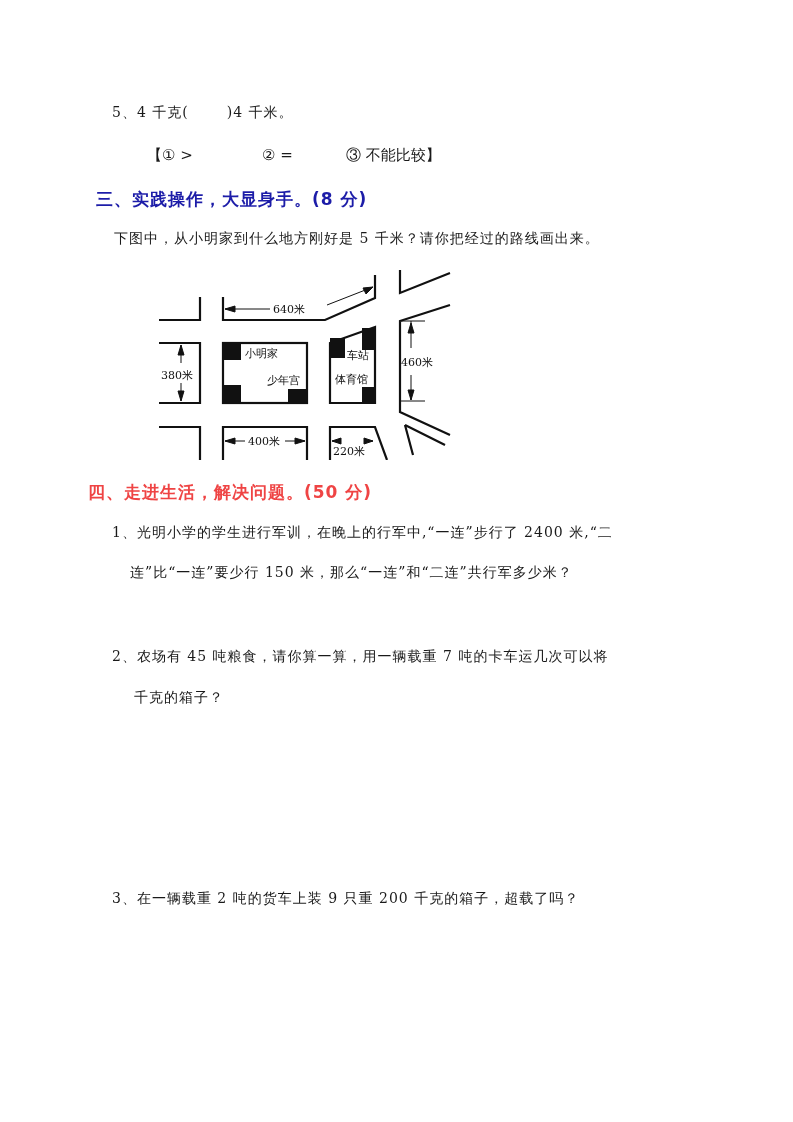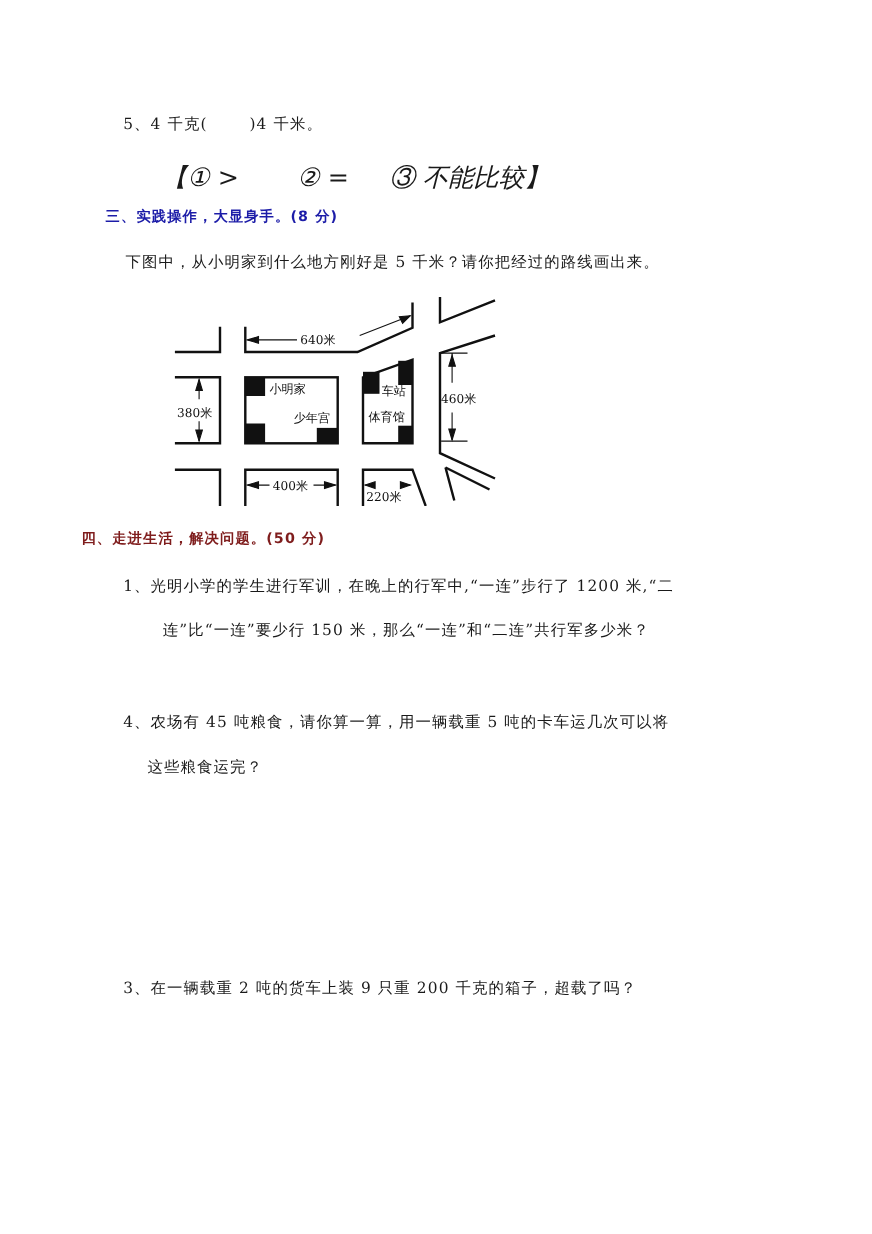--- a/index.html
+++ b/index.html
@@ -3,22 +3,22 @@
   <meta charset="utf-8">
   <style>
     html, body { margin: 0; padding: 0; background: #ffffff; }
     body {
       width: 793px; height: 1122px; position: relative; overflow: hidden;
       font-family: "DejaVu Serif", "Liberation Serif", serif;
       color: #1a1a1a;
     }
     .abs { position: absolute; white-space: nowrap; }
     .q-text { font-size: 14px; letter-spacing: 1px; }
-    .heading { font-family: "DejaVu Sans", "Liberation Sans", sans-serif; font-weight: bold; font-size: 13px; letter-spacing: 1px; }
-    .choice { font-size: 23px; font-style: italic; }
+    .heading { font-family: "DejaVu Sans", "Liberation Sans", sans-serif; font-weight: bold; font-size: 17px; letter-spacing: 1px; }
+    .choice { font-size: 15px; }
     .map { position: absolute; left: 155px; top: 265px; width: 300px; height: 195px; text-align: right; }
     .map svg text { font-family: "DejaVu Serif", "Liberation Serif", serif; font-size: 11px; fill: #111; }
   </style>
 </head>
 <body>
 
 <div class="abs q-text" style="left:112px; top:104px;">
   <span>5、4 千克(</span><span style="display:inline-block; width:38px;"></span><span>)4 千米。</span>
 </div>
 
@@ -102,21 +102,21 @@
     <text x="93" y="180">400米</text>
     <text x="178" y="190">220米</text>
     <text x="246" y="101">460米</text>
     <text x="90" y="92">小明家</text>
     <text x="112" y="119">少年宫</text>
     <text x="192" y="94">车站</text>
     <text x="180" y="118">体育馆</text>
   </svg>
 </div>
 
-<div class="abs heading" style="left:74px; top:481px; color:#7f1d1d;">四、走进生活，解决问题。(50 分)</div>
+<div class="abs heading" style="left:88px; top:481px; color:#ef4444;">四、走进生活，解决问题。(50 分)</div>
 
-<div class="abs q-text" style="left:112px; top:524px;">1、光明小学的学生进行军训，在晚上的行军中,“一连”步行了 1200 米,“二</div>
-<div class="abs q-text" style="left:148px; top:564px;">连”比“一连”要少行 150 米，那么“一连”和“二连”共行军多少米？</div>
+<div class="abs q-text" style="left:112px; top:524px;">1、光明小学的学生进行军训，在晚上的行军中,“一连”步行了 2400 米,“二</div>
+<div class="abs q-text" style="left:130px; top:564px;">连”比“一连”要少行 150 米，那么“一连”和“二连”共行军多少米？</div>
 
-<div class="abs q-text" style="left:112px; top:648px;">4、农场有 45 吨粮食，请你算一算，用一辆载重 5 吨的卡车运几次可以将</div>
-<div class="abs q-text" style="left:134px; top:689px;">这些粮食运完？</div>
+<div class="abs q-text" style="left:112px; top:648px;">2、农场有 45 吨粮食，请你算一算，用一辆载重 7 吨的卡车运几次可以将</div>
+<div class="abs q-text" style="left:134px; top:689px;">千克的箱子？</div>
 
 <div class="abs q-text" style="left:112px; top:856px;margin-top:34px;">3、在一辆载重 2 吨的货车上装 9 只重 200 千克的箱子，超载了吗？</div>
 
 </body></html>

